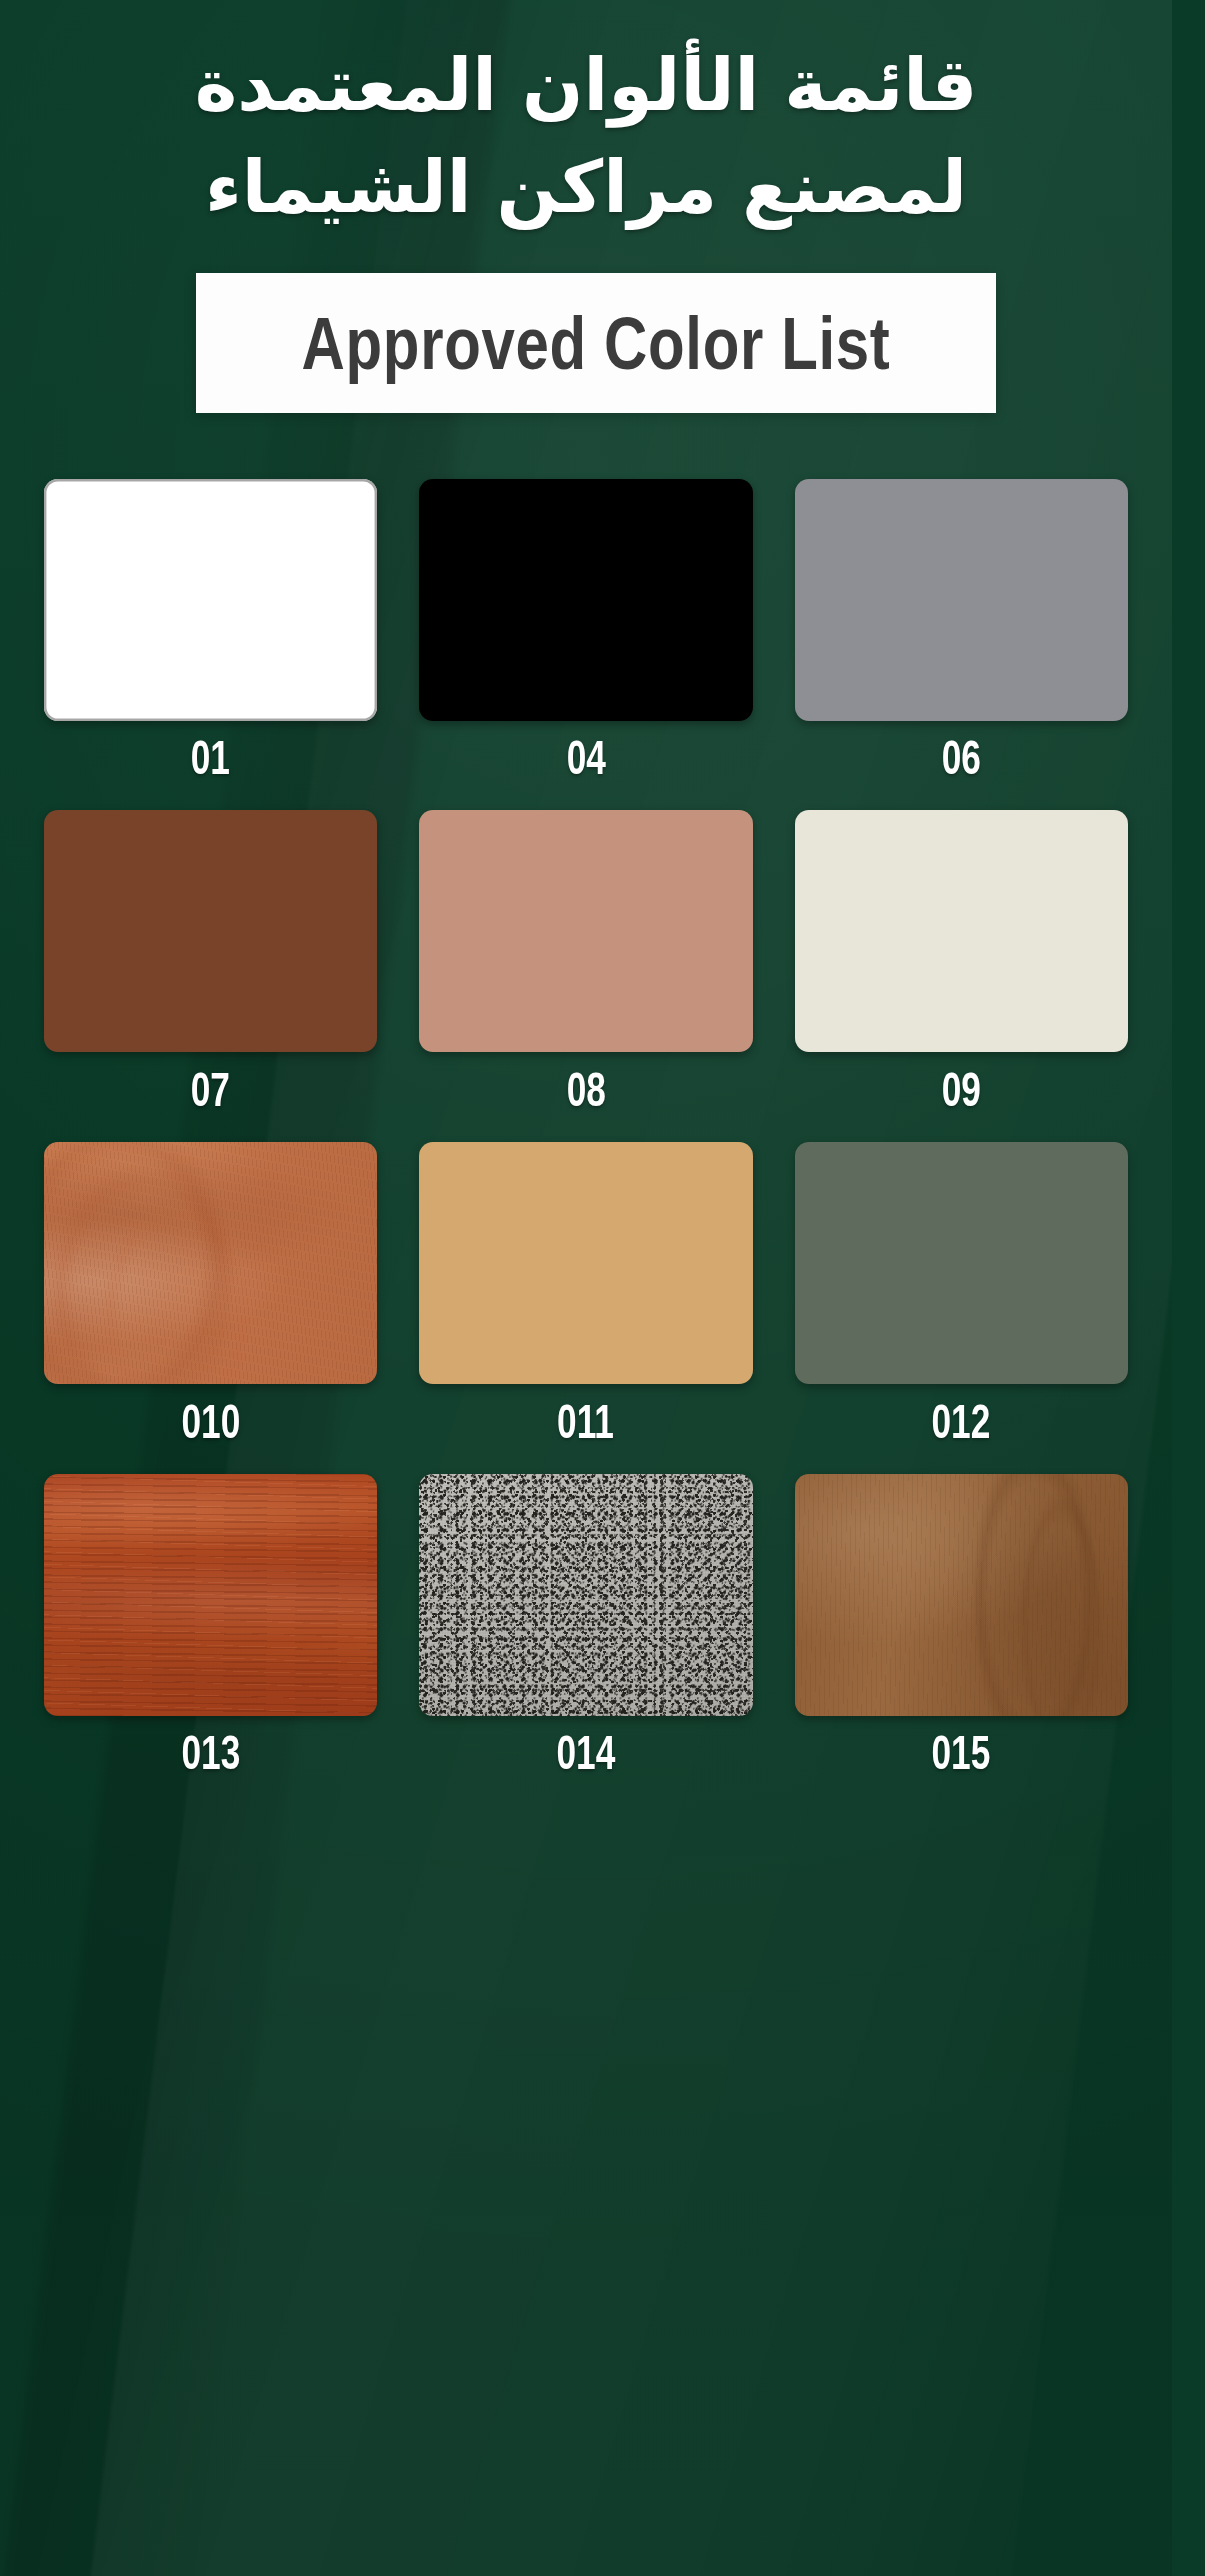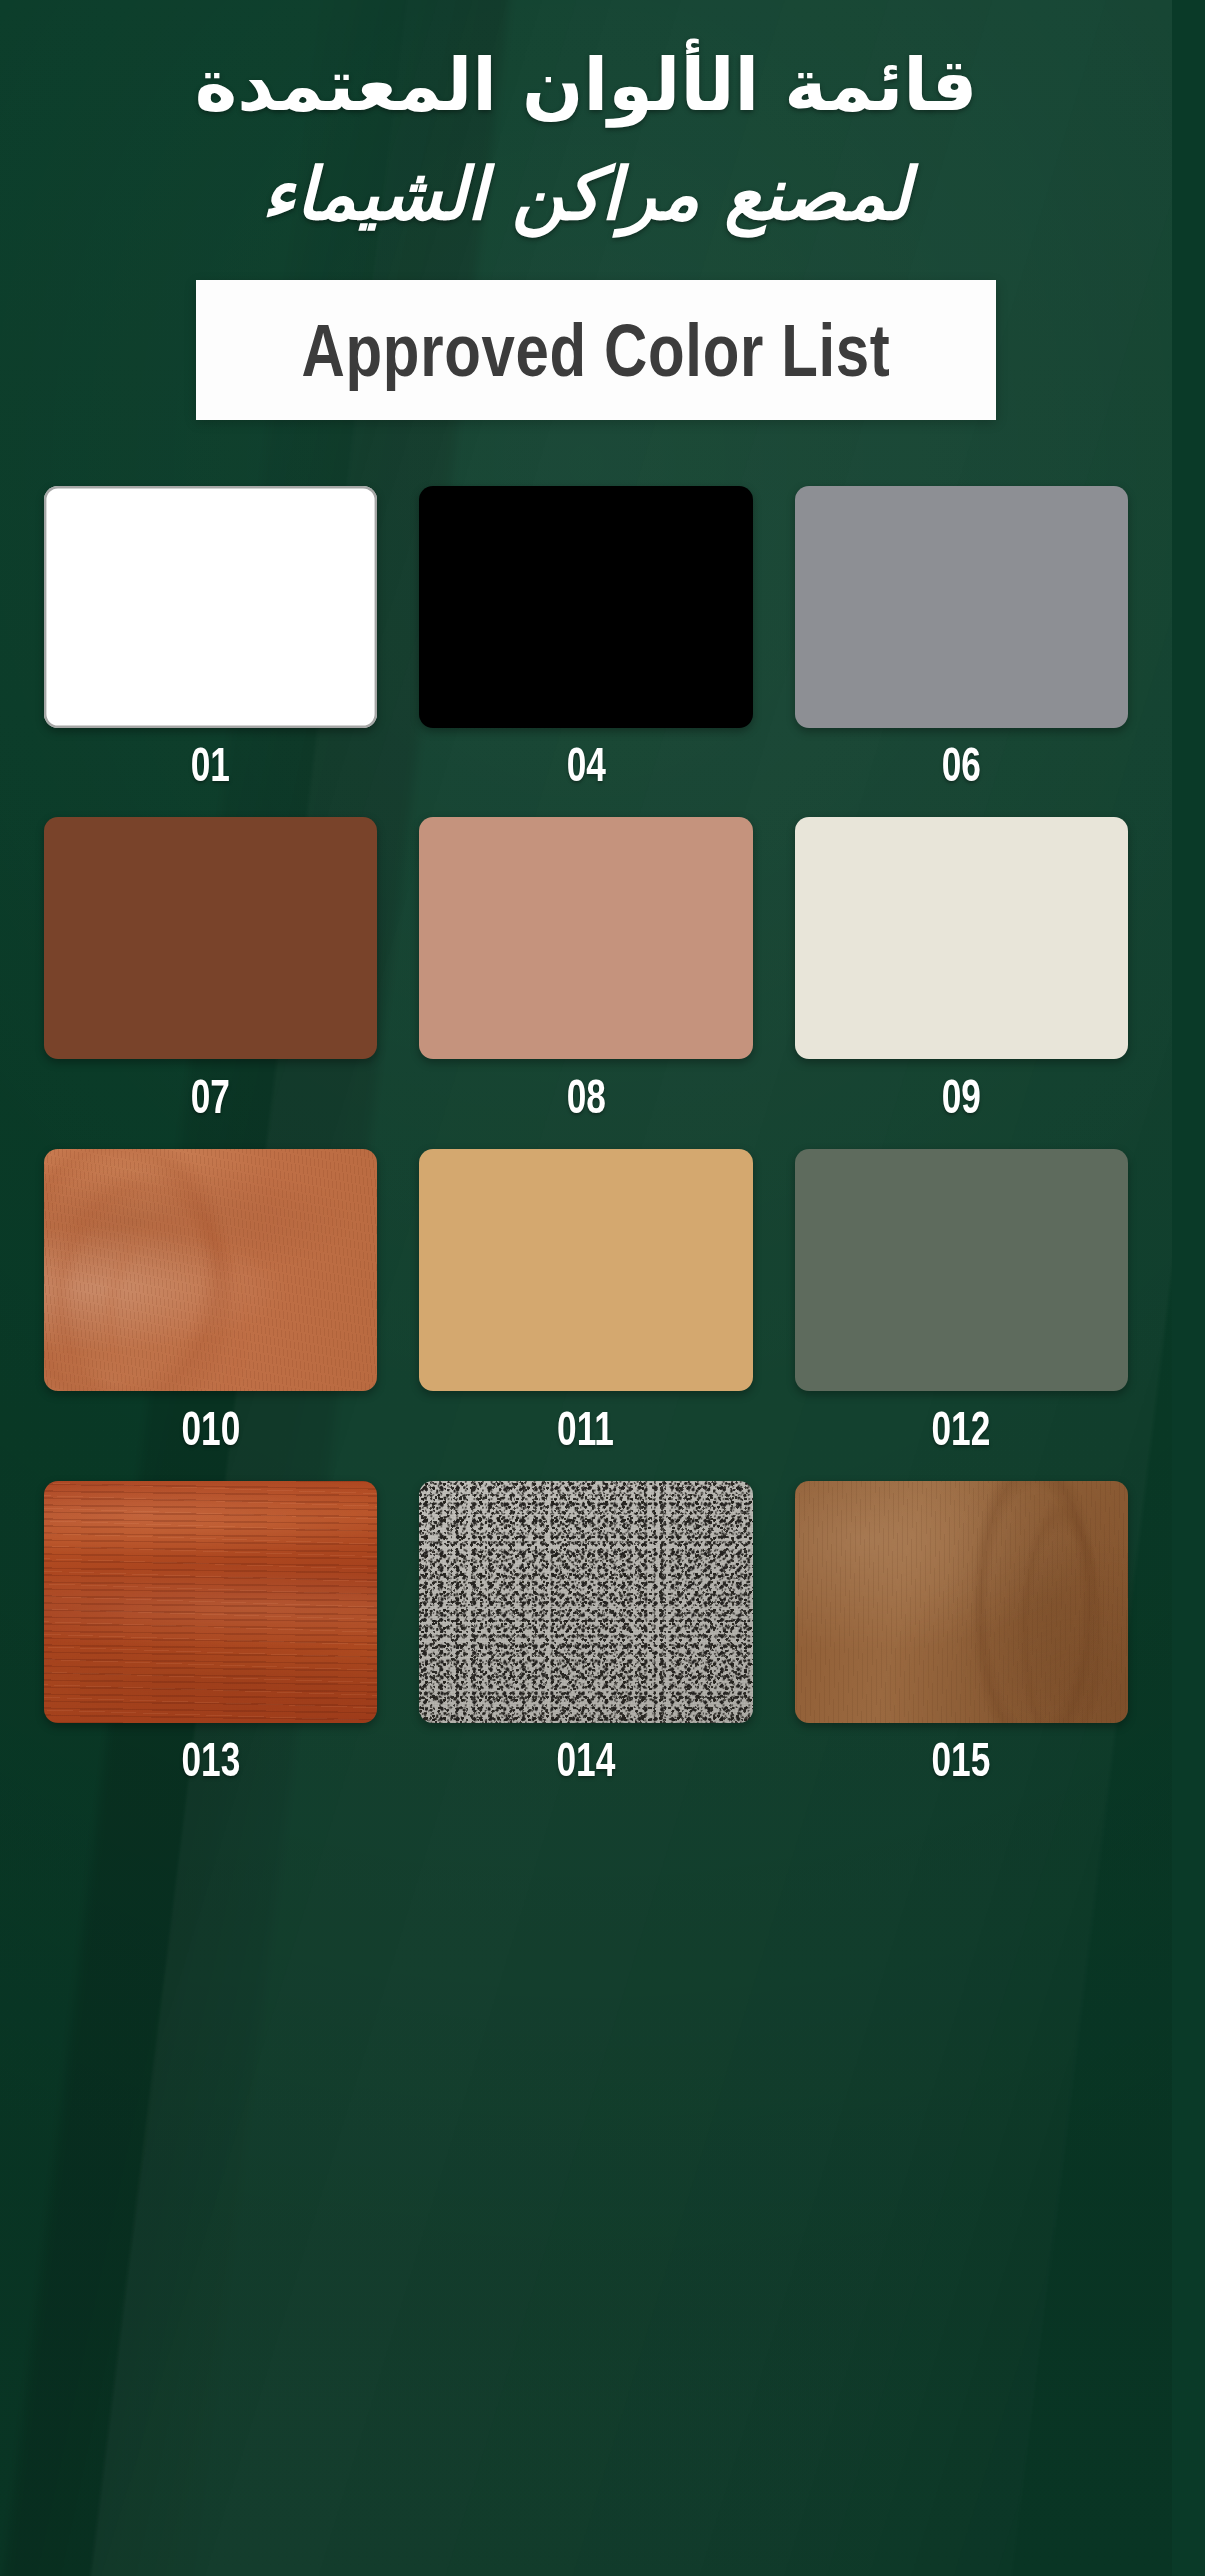--- a/index.html
+++ b/index.html
@@ -76,21 +76,21 @@
     unicode-bidi: bidi-override;
     color: #ffffff;
     font-family: "DejaVu Sans", "Liberation Sans", sans-serif;
     font-weight: 700;
     font-size: 72px;
     line-height: 1.20;
     letter-spacing: -0.8px;
     text-shadow: 0 2.4px 5.5px rgba(0,0,0,0.38);
     white-space: nowrap;
   }
-  .title-line.l2 { margin-top: 23px; font-style: italic; }
+  .title-line.l2 { margin-top: 16px; }
 
   .badge-wrap {
     display: flex;
     justify-content: center;
     margin-top: 42px;
   }
   .badge {
     background: #fdfdfd;
     width: 800px;
     height: 140px;

